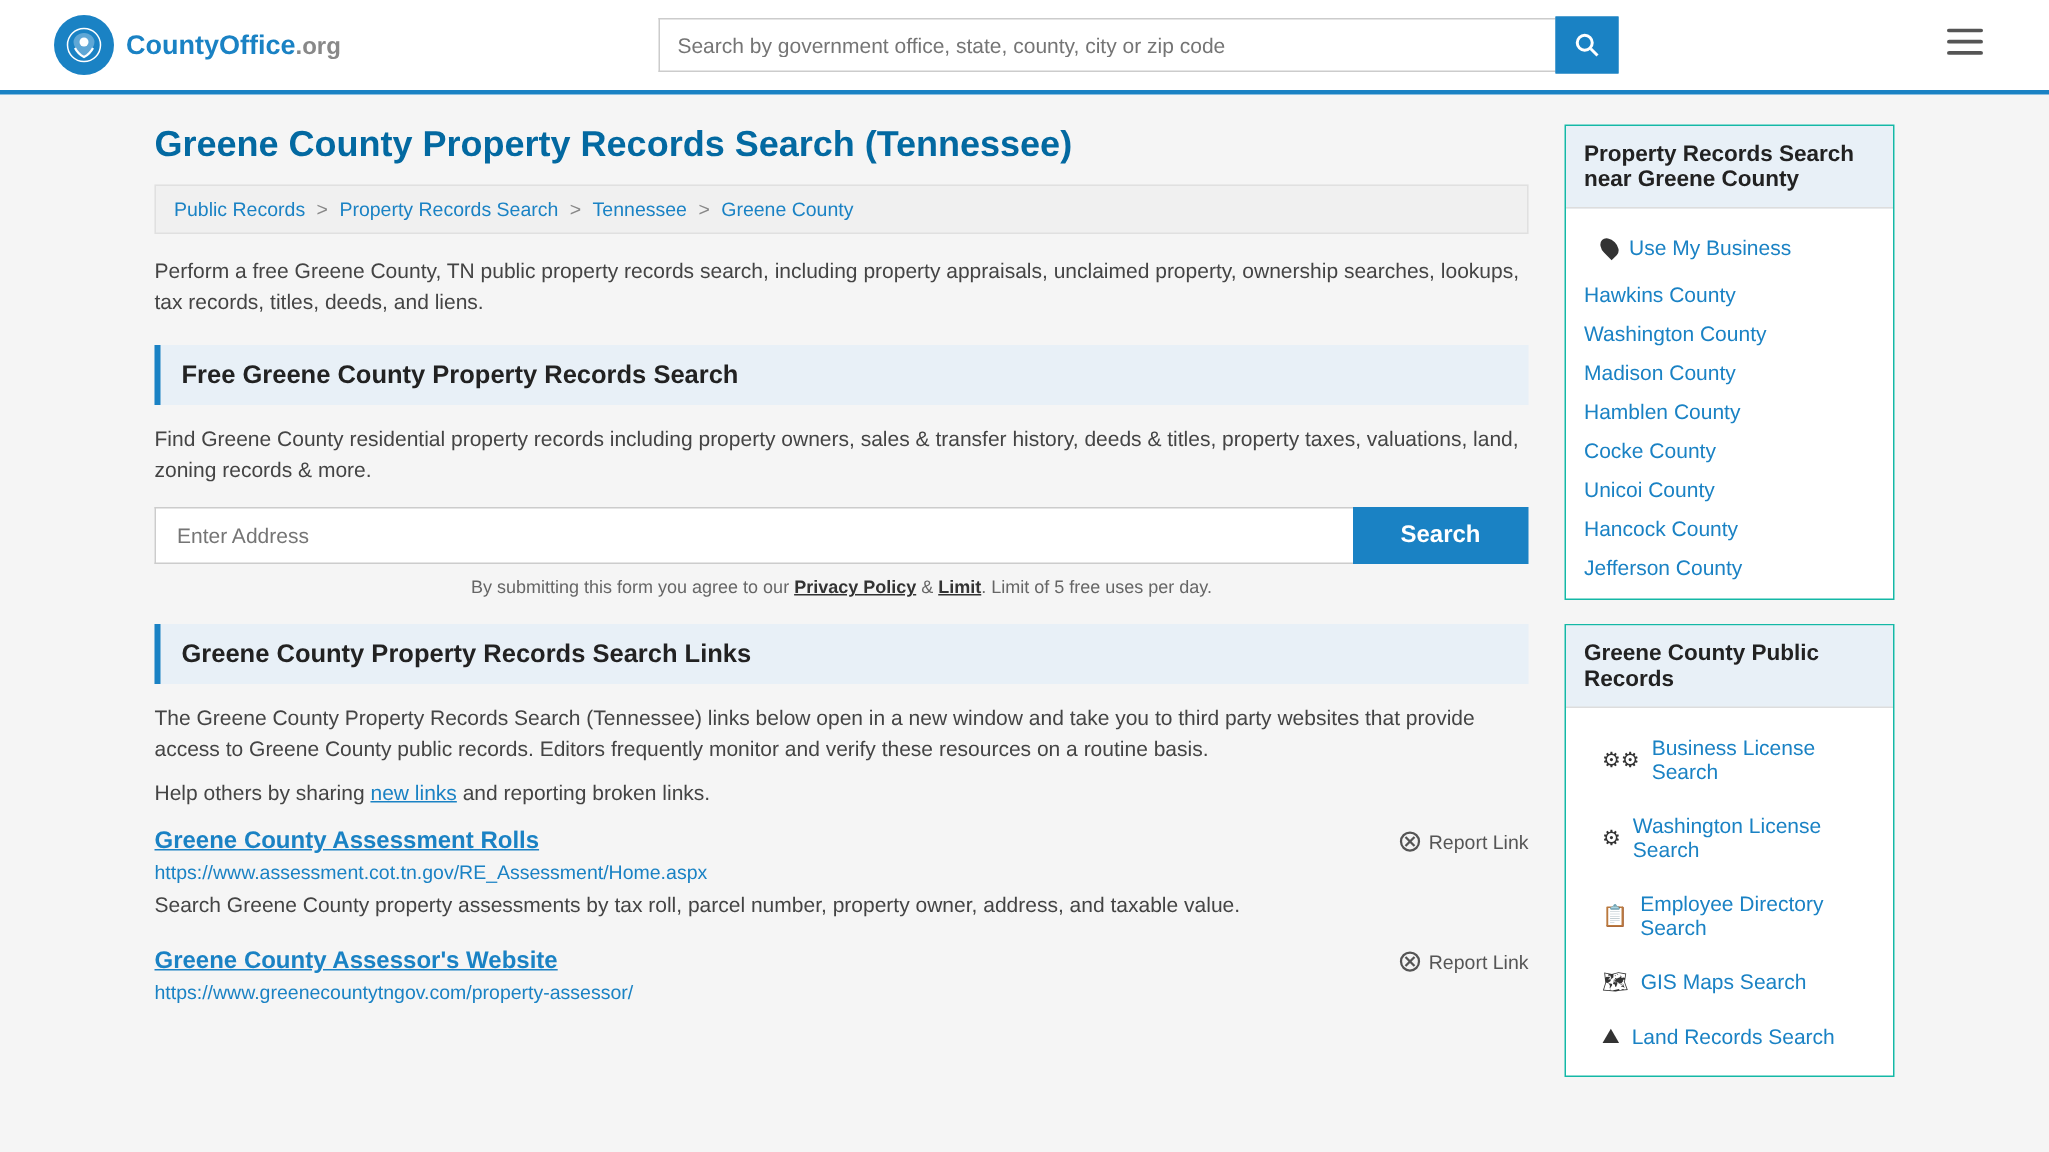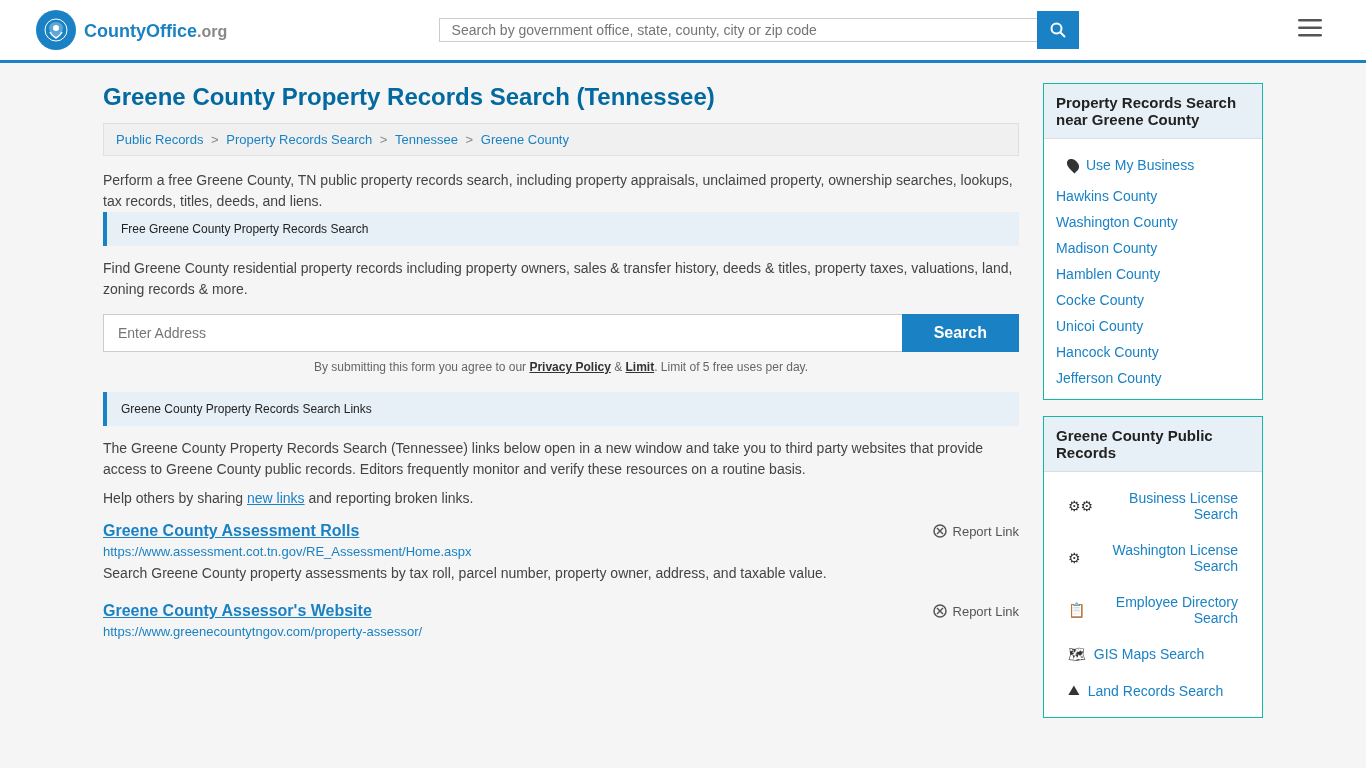--- a/index.html
+++ b/index.html
@@ -26,21 +26,21 @@
     #logo-text span { color: #1a82c4; }
 
     #search-bar-area { display: flex; align-items: center; gap: 0; flex: 1; max-width: 640px; margin: 0 30px; }
     #header-search-input {
       flex: 1;
       padding: 8px 12px;
       border: 1px solid #ccc;
       border-right: none;
       font-size: 14px;
       outline: none;
-      height: 24px;
+      height: 36px;
     }
     #header-search-btn {
       background: #1a82c4;
       border: 1px solid #1a82c4;
       color: #fff;
       padding: 8px 12px;
       cursor: pointer;
       height: 38px;
       display: flex; align-items: center;
     }
@@ -74,28 +74,28 @@
       padding: 8px 12px;
       font-size: 13px;
       color: #555;
       margin-bottom: 14px;
       border: 1px solid #e0e0e0;
     }
     #breadcrumb a { color: #1a82c4; text-decoration: none; }
     #breadcrumb span { color: #888; margin: 0 4px; }
 
     
-    #description { font-size: 14px; color: #444; line-height: 1.5; }
+    #description { font-size: 14px; color: #444; line-height: 1.5; margin-bottom: 18px; }
 
     
     .section-header {
       background: #e8f0f7;
       padding: 10px 14px;
-      font-size: 12px;
-      font-weight: normal;
+      font-size: 17px;
+      font-weight: bold;
       color: #222;
       margin-bottom: 12px;
       border-left: 4px solid #1a82c4;
     }
 
     
     #address-search-area {
       display: flex;
       margin-bottom: 8px;
     }
@@ -156,21 +156,21 @@
     }
     .sidebar-list { list-style: none; padding: 8px 0; }
     .sidebar-list li { padding: 5px 12px; }
     .sidebar-list li a { color: #1a82c4; text-decoration: none; font-size: 14px; }
     .sidebar-location-item {
       display: flex; align-items: center; gap: 6px; padding: 5px 12px;
     }
     .sidebar-link-item {
       display: flex; align-items: center; gap: 8px; padding: 5px 12px;
     }
-    .sidebar-link-item a { color: #1a82c4; text-decoration: none; font-size: 14px; text-align: right; }
+    .sidebar-link-item a { color: #1a82c4; text-decoration: none; font-size: 14px; }
   </style>
 </head>
 <body>
 
 <header id="header">
   <div id="logo-area">
     <div id="logo-icon">
       <svg width="24" height="24" viewBox="0 0 24 24" fill="none">
         <circle cx="12" cy="12" r="11" fill="#1a82c4" stroke="#fff" stroke-width="1"></circle>
         <path d="M12 4 C8 4 5 7 5 10 C5 15 12 20 12 20 C12 20 19 15 19 10 C19 7 16 4 12 4Z" fill="#fff" opacity="0.3"></path>

